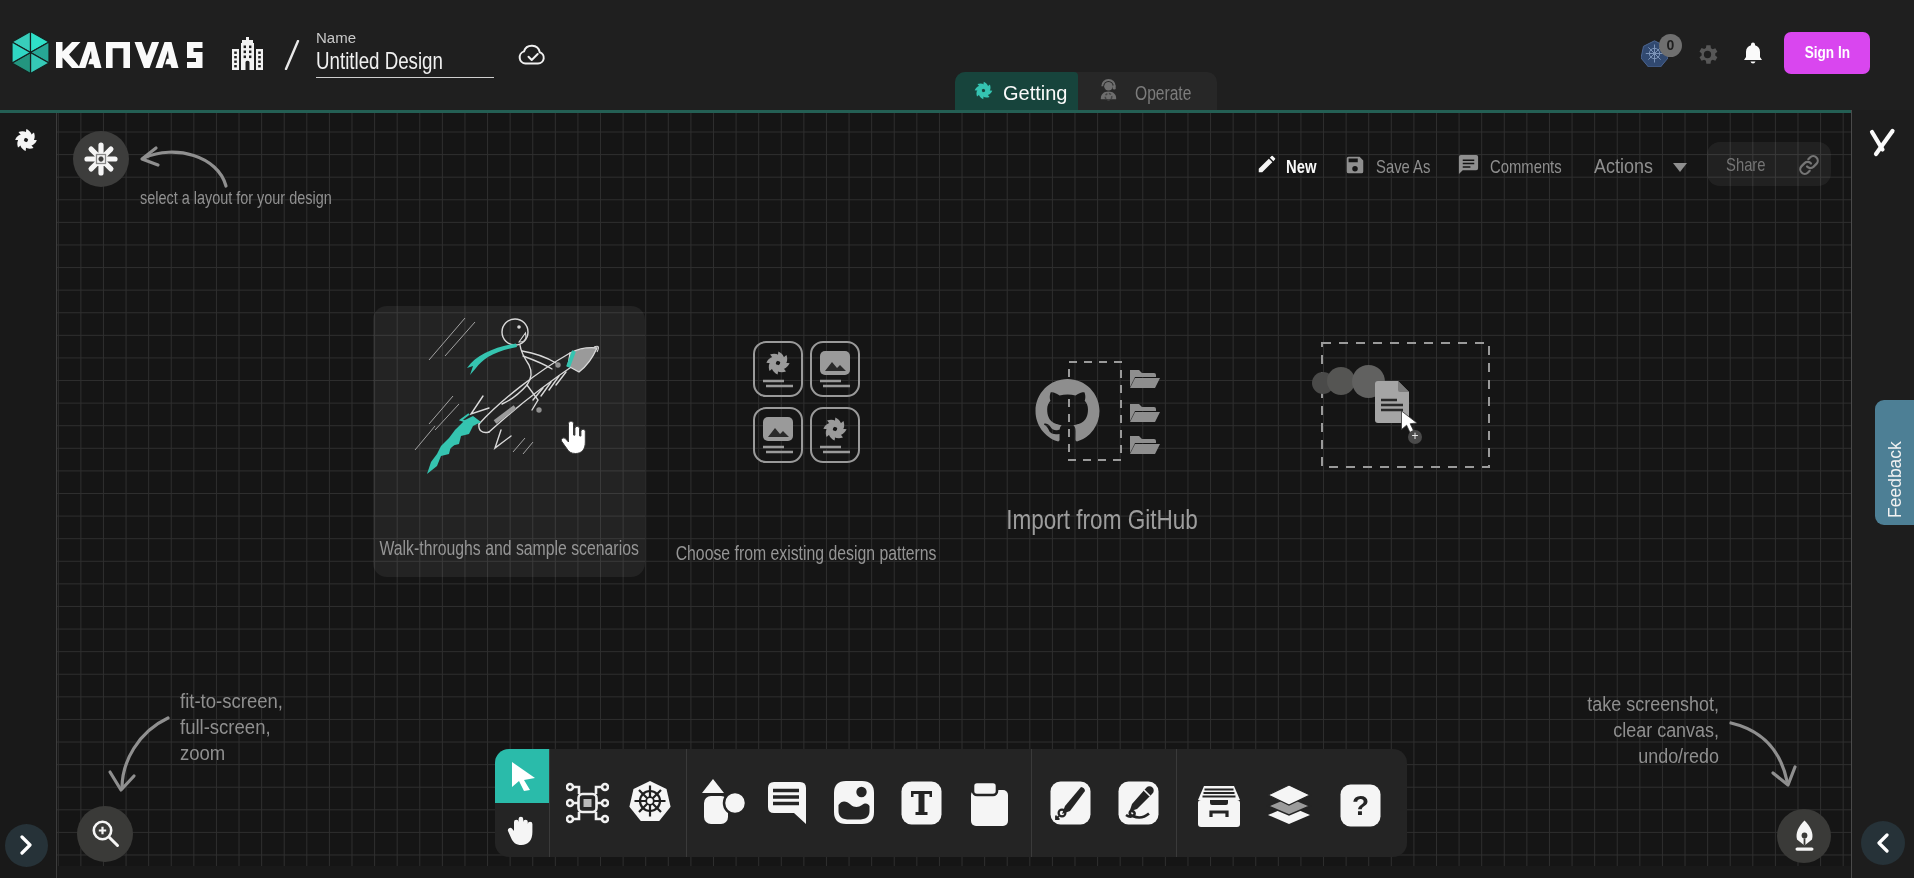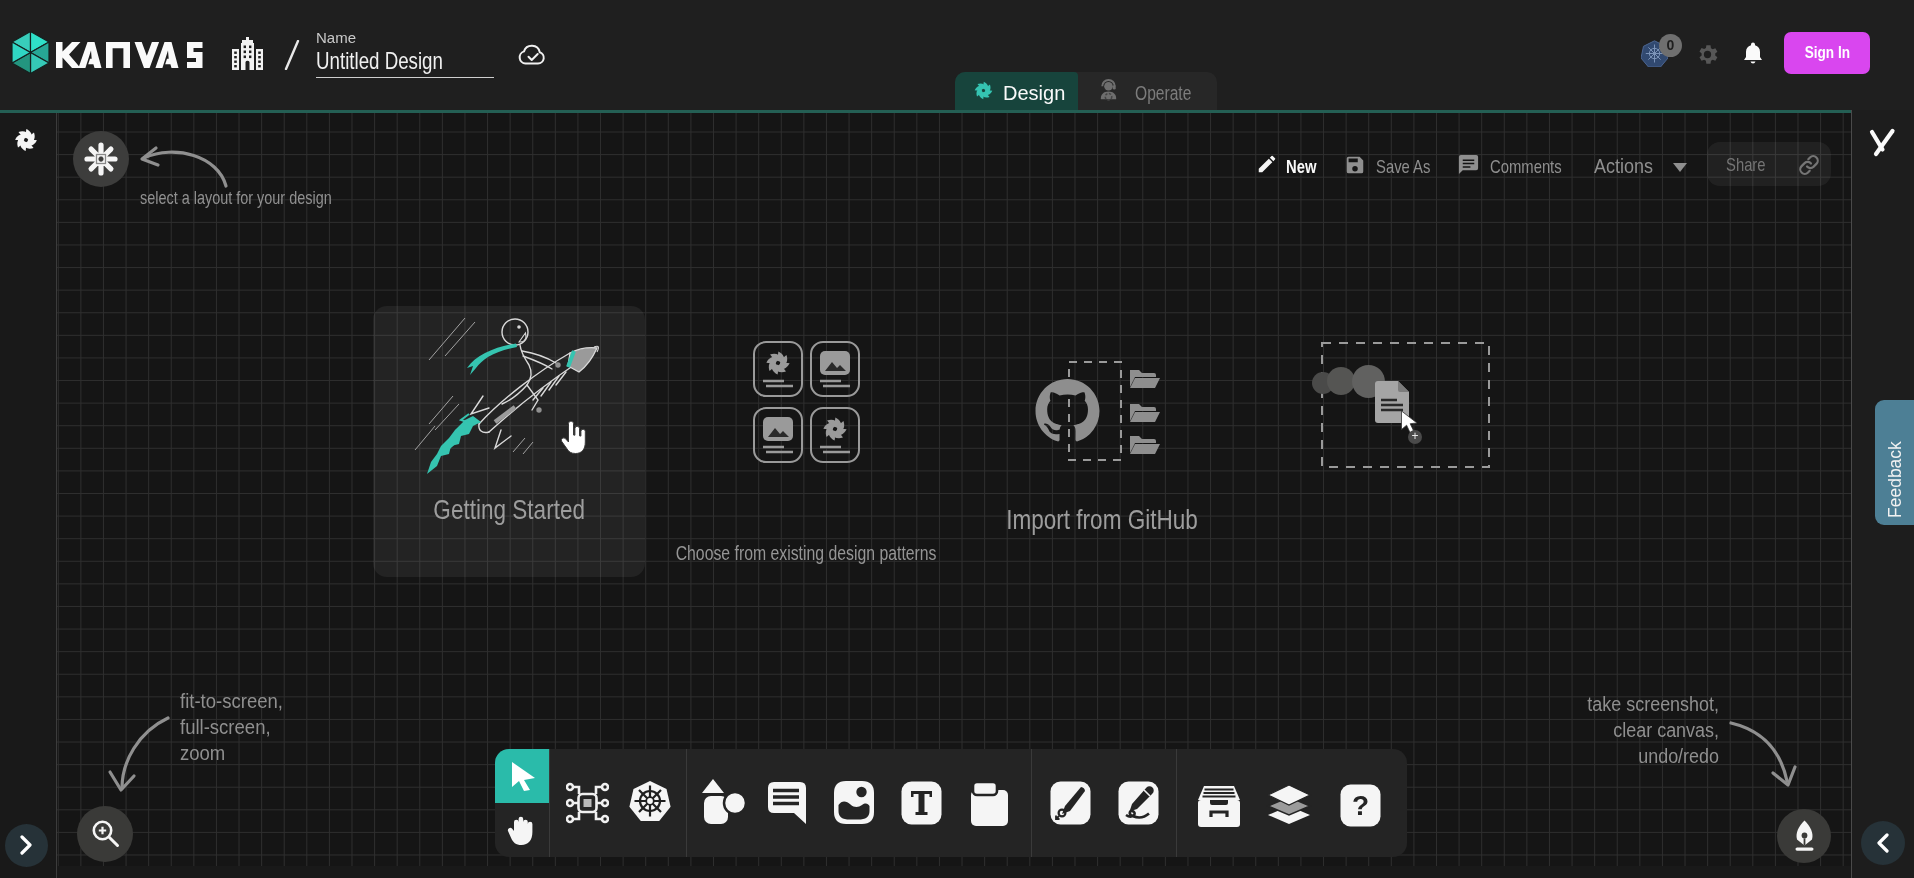--- a/index.html
+++ b/index.html
@@ -145,21 +145,21 @@
     <circle cx="112" cy="17" r="1.8" fill="#d9d9d9"></circle>
     <circle cx="151" cy="55" r="2.7" fill="#8f8f8f"></circle>
     <circle cx="132" cy="100" r="2.7" fill="#8f8f8f"></circle>
 
     <path d="M110 37 C99 39 90 42 81 47 C76 50 72 54 69 58 L63 65 66 56 60 58 C64 52 70 47 78 43 C88 38 99 35 109 33.5 Z" fill="#35c4b0"></path>
   </svg>
 
   <svg class="abs" style="left:558px;top:421px;z-index:8" width="31" height="35" viewBox="0 0 31 35">
     <path d="M10.5 2.6 a2.5 2.5 0 0 1 5 0 V14 l1.4 0.2 V7.6 a2.3 2.3 0 0 1 4.6 0 v7.2 l1.4 0.3 V10.4 a2.2 2.2 0 0 1 4.4 0 V21 c0 7.5-3.6 11.5-9.8 11.5 c-4.4 0-6.8-1.6-8.9-5.2 L3.4 20 a2.4 2.4 0 0 1 4-2.4 l3.1 3.4 Z" fill="#fff" stroke="#3a3a3a" stroke-width="1"></path>
   </svg>
-  <div class="cardtitle" style="left:509px;top:494px;"><span>Getting Started</span></div>
+  <div class="cardsub" style="left:509px;top:537px;"><span>Walk-throughs and sample scenarios</span></div>
 
   <svg class="abs" style="left:753px;top:341px" width="108" height="122" viewBox="0 0 108 122">
     <g fill="none" stroke="#9a9a9a" stroke-width="2">
       <rect x="1" y="1" width="48" height="54" rx="12"></rect>
       <rect x="58" y="1" width="48" height="54" rx="12"></rect>
       <rect x="1" y="67" width="48" height="54" rx="12"></rect>
       <rect x="58" y="67" width="48" height="54" rx="12"></rect>
     </g>
     <g stroke="#9a9a9a" stroke-width="2.4">
       <path d="M10 40 h21 M13 45 h27"></path>
@@ -446,21 +446,21 @@
         <path d="M12.3 1.9 C16.4 3.8 18.5 7.7 17.3 11.6 C16.1 12.2 14.5 12.0 13.3 11.0 C12.0 8.2 11.7 4.9 12.3 1.9 Z" transform="rotate(0 12 12)"></path>
         <path d="M12.3 1.9 C16.4 3.8 18.5 7.7 17.3 11.6 C16.1 12.2 14.5 12.0 13.3 11.0 C12.0 8.2 11.7 4.9 12.3 1.9 Z" transform="rotate(45 12 12)"></path>
         <path d="M12.3 1.9 C16.4 3.8 18.5 7.7 17.3 11.6 C16.1 12.2 14.5 12.0 13.3 11.0 C12.0 8.2 11.7 4.9 12.3 1.9 Z" transform="rotate(90 12 12)"></path>
         <path d="M12.3 1.9 C16.4 3.8 18.5 7.7 17.3 11.6 C16.1 12.2 14.5 12.0 13.3 11.0 C12.0 8.2 11.7 4.9 12.3 1.9 Z" transform="rotate(135 12 12)"></path>
         <path d="M12.3 1.9 C16.4 3.8 18.5 7.7 17.3 11.6 C16.1 12.2 14.5 12.0 13.3 11.0 C12.0 8.2 11.7 4.9 12.3 1.9 Z" transform="rotate(180 12 12)"></path>
         <path d="M12.3 1.9 C16.4 3.8 18.5 7.7 17.3 11.6 C16.1 12.2 14.5 12.0 13.3 11.0 C12.0 8.2 11.7 4.9 12.3 1.9 Z" transform="rotate(225 12 12)"></path>
         <path d="M12.3 1.9 C16.4 3.8 18.5 7.7 17.3 11.6 C16.1 12.2 14.5 12.0 13.3 11.0 C12.0 8.2 11.7 4.9 12.3 1.9 Z" transform="rotate(270 12 12)"></path>
         <path d="M12.3 1.9 C16.4 3.8 18.5 7.7 17.3 11.6 C16.1 12.2 14.5 12.0 13.3 11.0 C12.0 8.2 11.7 4.9 12.3 1.9 Z" transform="rotate(315 12 12)"></path>
       </g>
     </svg>
-    <div class="abs" style="left:1003px;top:82px;color:#fafafa;font-size:20px;">Design</div>
+    <div class="abs" style="left:1003px;top:82px;color:#fafafa;font-size:20px;">Getting</div>
     <svg class="abs" style="left:1097px;top:79px" width="23" height="23" viewBox="0 0 24 24" fill="#6e6e6e">
       <circle cx="12" cy="7.5" r="4.5"></circle>
       <path d="M12 13 c-5 0-8 3-8 7 v1 h16 v-1 c0-4-3-7-8-7z"></path>
       <path d="M5.5 7.5 a6.5 6.5 0 0 1 13 0" fill="none" stroke="#6e6e6e" stroke-width="2"></path>
       <rect x="16.5" y="6.5" width="3" height="4.5" rx="1.4"></rect>
       <circle cx="12" cy="18.5" r="3.4" fill="none" stroke="#444" stroke-width="1.6" stroke-dasharray="2.4 1.6"></circle>
     </svg>
     <div class="abs narrowL" style="left:1135px;top:82px;color:#7c7c7c;font-size:20px;">Operate</div>
 
     <svg class="abs" style="left:1641px;top:40px" width="27" height="27" viewBox="0 0 27 27">

